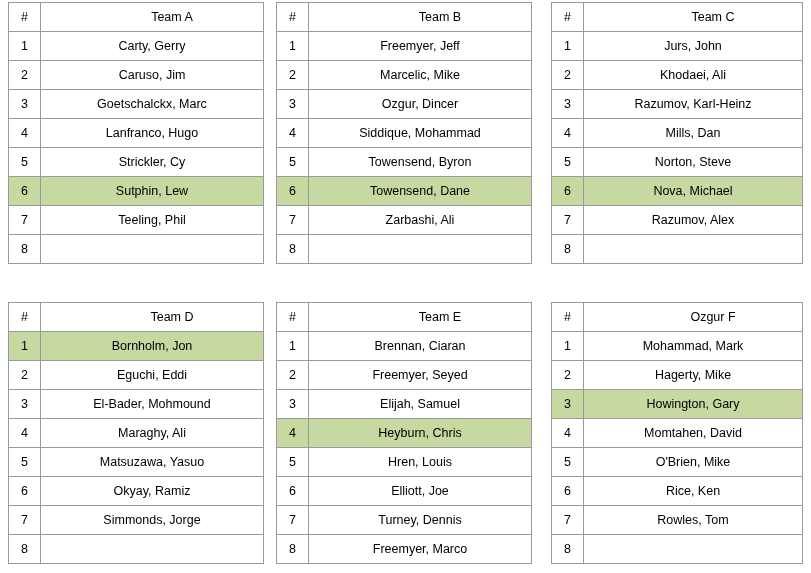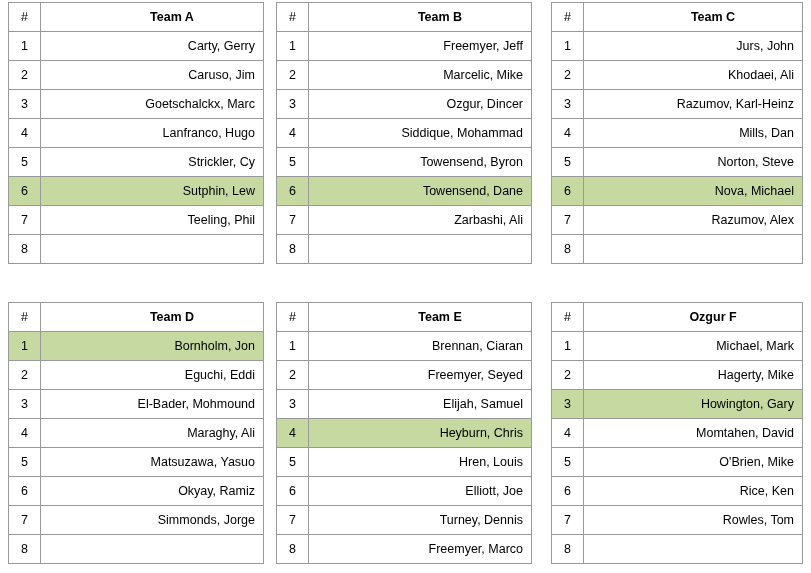--- a/index.html
+++ b/index.html
@@ -34,25 +34,25 @@
     font-weight: normal;
     font-size: 12.5px;
     vertical-align: middle;
   }
   .team-table th.col-num, .team-table td.col-num {
     width: 32px;
     text-align: center;
   }
   .team-table th.col-name {
     text-align: center;
-    font-weight: bold;
+    font-weight: normal;
     padding-left: 48px;
   }
   .team-table td.col-name {
-    text-align: right;
+    text-align: center;
   }
   .hl {
     background: #c5d9a0;
   }
   
   .c0 { left: 8px; }
   .c1 { left: 276px; }
   .c2 { left: 551px; }
   
   .r0 { top: 2px; }
@@ -279,21 +279,21 @@
     <table class="team-table c2 r1 w2">
       <thead>
         <tr>
           <th class="col-num">#</th>
           <th class="col-name">Ozgur F</th>
         </tr>
       </thead>
       <tbody>
         <tr>
           <td class="col-num">1</td>
-          <td class="col-name">Michael, Mark</td>
+          <td class="col-name">Mohammad, Mark</td>
         </tr>
         <tr>
           <td class="col-num">2</td>
           <td class="col-name">Hagerty, Mike</td>
         </tr>
         <tr>
           <td class="col-num hl">3</td>
           <td class="col-name hl">Howington, Gary</td>
         </tr>
         <tr>

